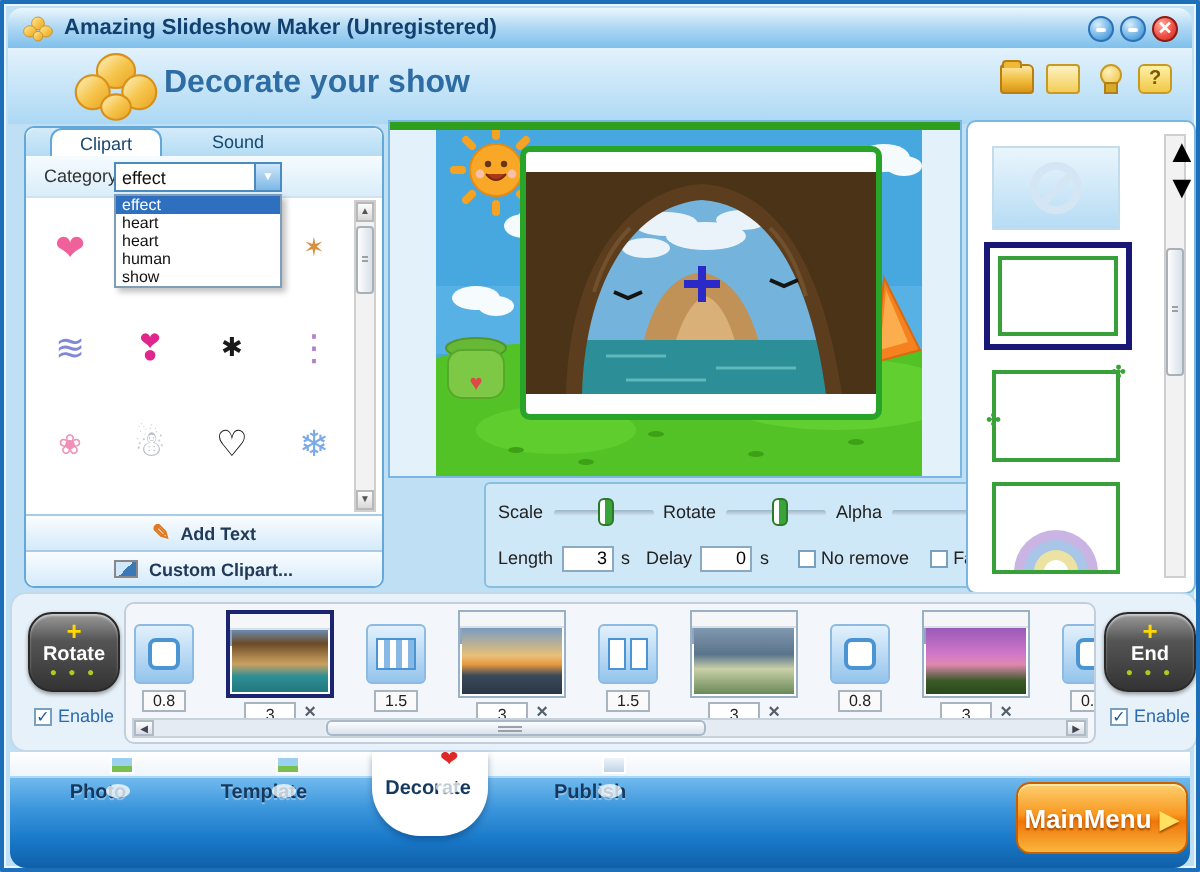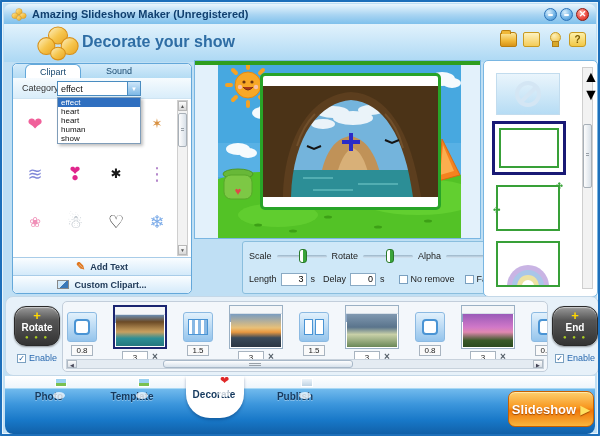--- a/index.html
+++ b/index.html
@@ -588,17 +588,17 @@
   <div class="nav-tab t-decorate">
     <span class="sphere"><span class="emblem heart">❤</span></span>
     <span class="nav-label">Decorate</span>
   </div>
   <div class="nav-tab t-publish">
     <span class="sphere"><span class="emblem screen"></span></span>
     <span class="nav-label">Publish</span>
   </div>
 
   <div class="mainmenu">
-    <span class="mm-label">Slideshow</span>
+    <span class="mm-label">MainMenu</span>
     <span class="mm-arrow">▶</span>
   </div>
 
 </div>
 
 </body></html>

